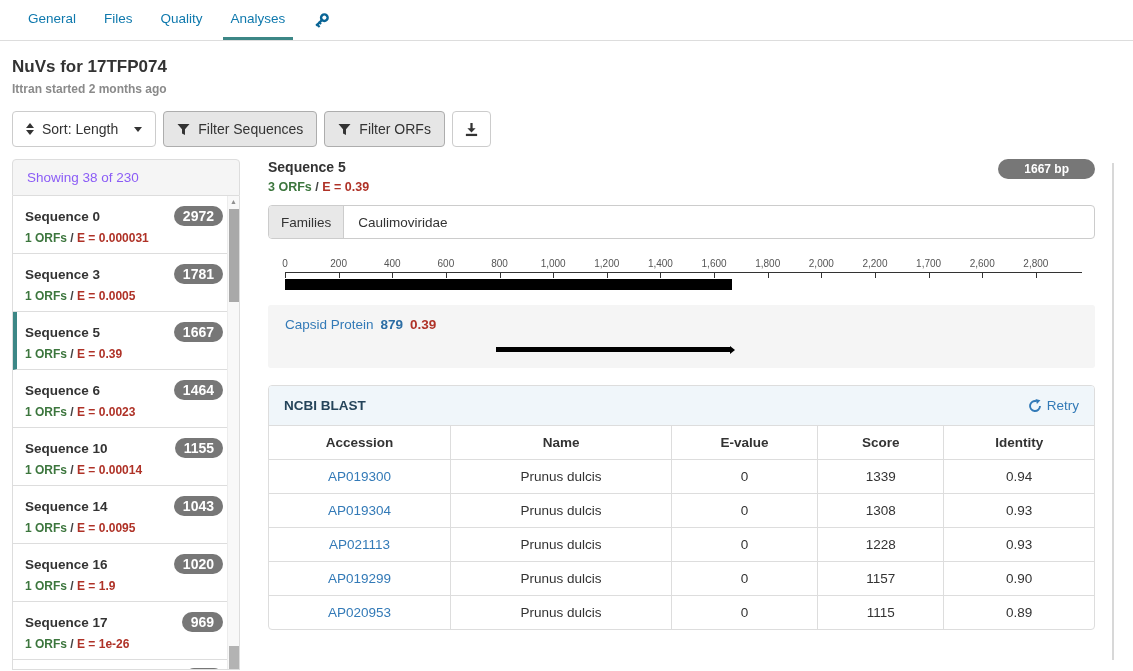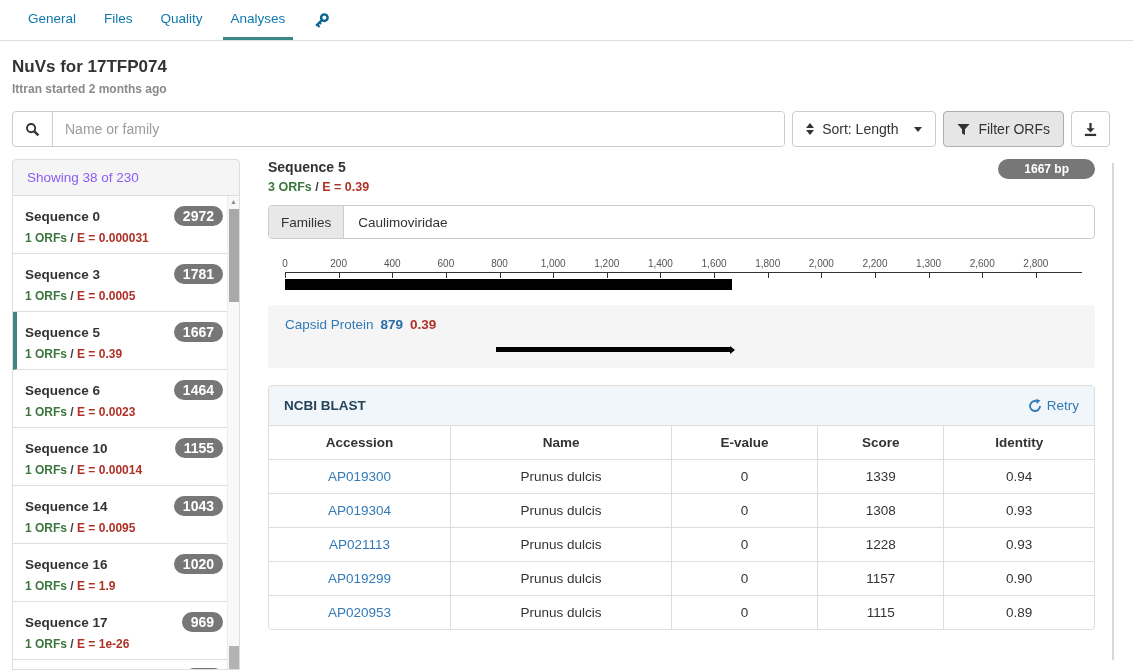--- a/index.html
+++ b/index.html
@@ -133,39 +133,36 @@
     </svg>
   </div>
 </div>
 
 <div class="page-header">
   <div class="page-title">NuVs for 17TFP074</div>
   <div class="page-subtitle">Ittran started 2 months ago</div>
 </div>
 
 <div class="toolbar">
-  <div class="search-group">
-    <div class="search-addon">
-      <svg width="15" height="15" viewBox="0 0 16 16">
-        <circle cx="6.5" cy="6.5" r="4.4" fill="none" stroke="#333" stroke-width="2"></circle>
-        <line x1="10" y1="10" x2="14.3" y2="14.3" stroke="#333" stroke-width="2.6"></line>
-      </svg>
-    </div>
-    <input class="search-input" type="text" placeholder="Name or family" style="">
-  </div>
 
   <div class="btn">
     <span class="updown">
         <i class="u"></i>
         <i class="d"></i>
       </span>
     <span>Sort: Length</span>
     <span class="caret-down"></span>
   </div>
 
+  <div class="btn gray">
+    <svg width="13" height="13" viewBox="0 0 14 14">
+      <path d="M0.5 1 H13.5 L8.6 6.8 V13 L5.4 11.2 V6.8 Z" fill="#333"></path>
+    </svg>
+    <span>Filter Sequences</span>
+  </div>
 
   <div class="btn gray">
     <svg width="13" height="13" viewBox="0 0 14 14">
       <path d="M0.5 1 H13.5 L8.6 6.8 V13 L5.4 11.2 V6.8 Z" fill="#333"></path>
     </svg>
     <span>Filter ORFs</span>
   </div>
 
   <div class="btn" style="padding:0 11px;">
     <svg width="15" height="15" viewBox="0 0 16 16">
@@ -312,21 +309,21 @@
             </div>
             <div class="tick" style="left: 67.2948%;">
               <span class="tick-label">2,000</span>
               <span class="tick-mark"></span>
             </div>
             <div class="tick" style="left: 74.0242%;">
               <span class="tick-label">2,200</span>
               <span class="tick-mark"></span>
             </div>
             <div class="tick" style="left: 80.7537%;">
-              <span class="tick-label">1,300</span>
+              <span class="tick-label">1,700</span>
               <span class="tick-mark"></span>
             </div>
             <div class="tick" style="left: 87.4832%;">
               <span class="tick-label">2,600</span>
               <span class="tick-mark"></span>
             </div>
             <div class="tick" style="left: 94.2127%;">
               <span class="tick-label">2,800</span>
               <span class="tick-mark"></span>
             </div>

